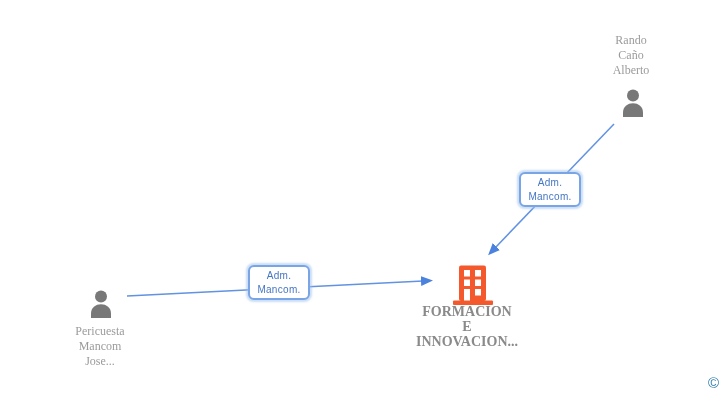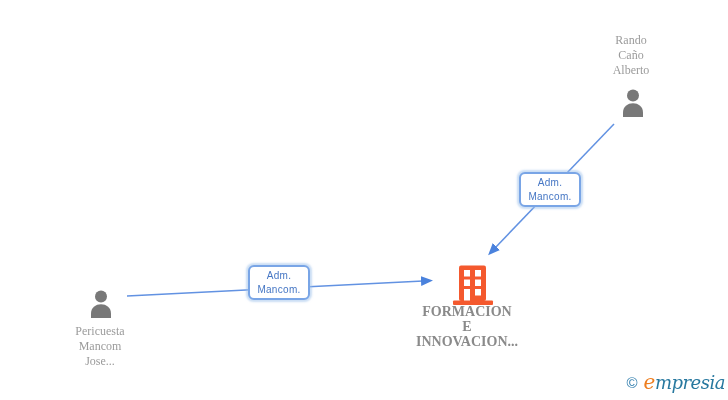--- a/index.html
+++ b/index.html
@@ -100,16 +100,15 @@
     <rect x="23" y="25" width="6" height="6.5" fill="#ffffff"></rect>
     <rect x="12" y="25" width="6" height="11.5" fill="#ffffff"></rect>
   </svg>
 
   <div class="node-label" id="label-company">FORMACION
 E
 INNOVACION...</div>
 
   <div class="watermark">
     <span class="copy">©</span>
-    <span class="brand"><span class="brand-e">e</span><span class="brand-rest">mpresia</span></span>
   </div>
 
 </div>
 
 </body></html>

